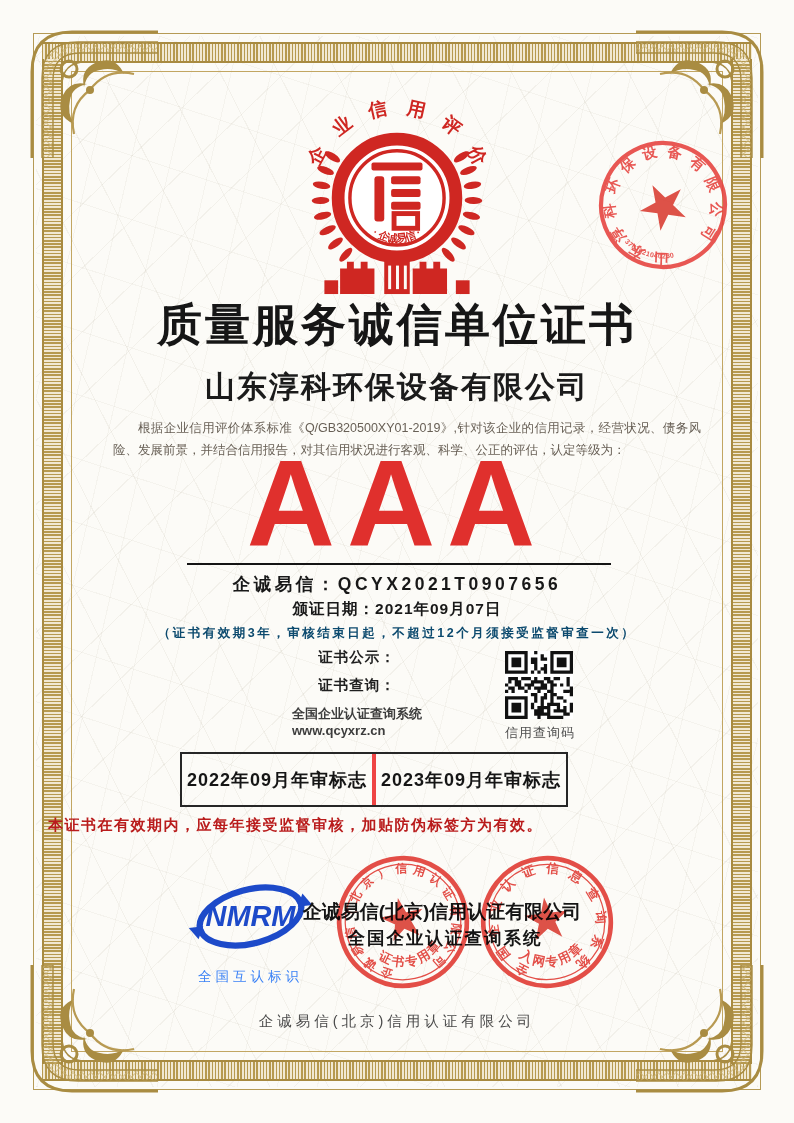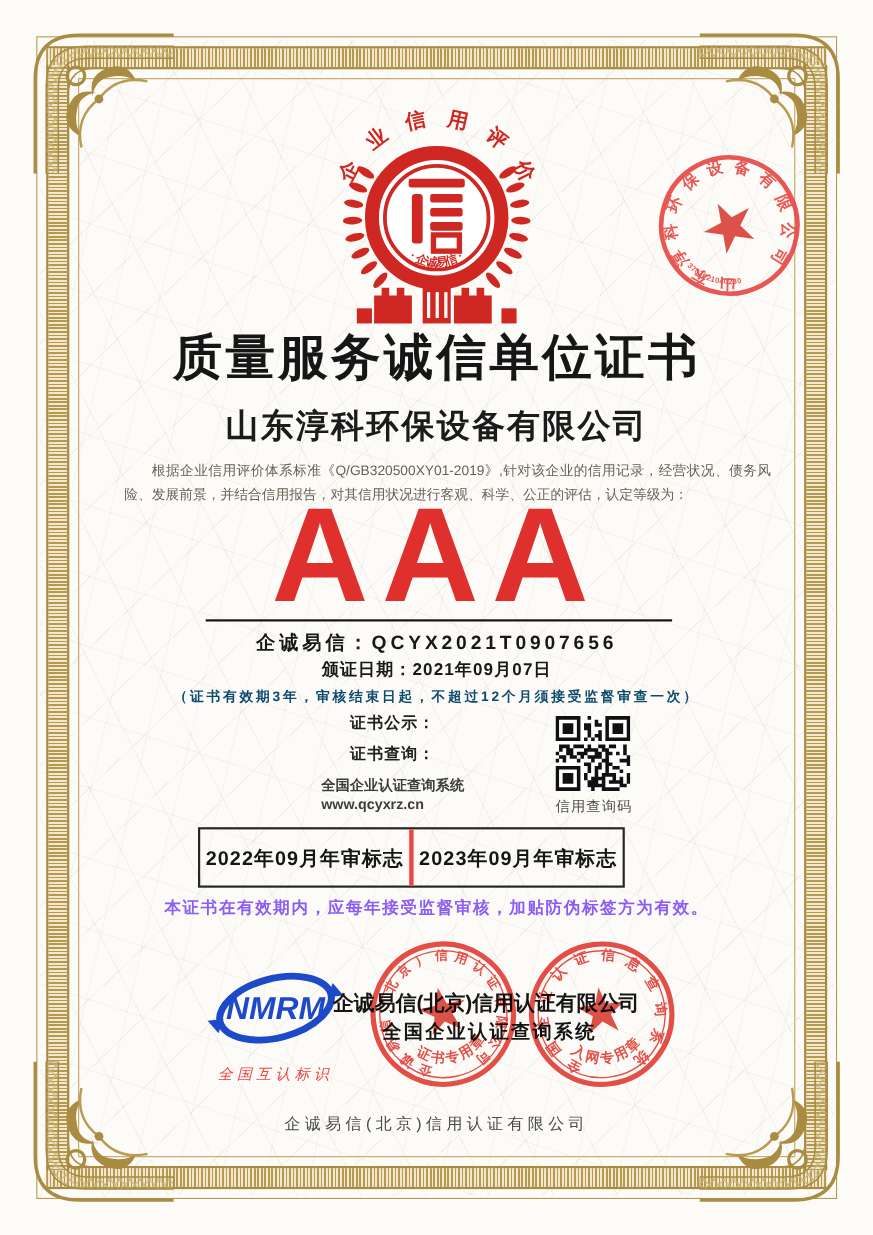--- a/index.html
+++ b/index.html
@@ -41,24 +41,24 @@
   .info-block{left:212px;top:648px;width:290px;}
   .info-row{display:flex;align-items:center;gap:10px;margin-bottom:9px;flex-direction:column;}
   .info-label{font-size:14.5px;font-weight:bold;color:#1f1f1f;letter-spacing:1px;white-space:nowrap;}
   .info-values{font-size:13px;font-weight:bold;color:#3d3d3d;line-height:17px;}
   .qr{left:505px;top:651px;}
   .qr-label{left:495px;top:724px;width:90px;text-align:center;font-size:13px;color:#4f4f4f;letter-spacing:1px;}
   .review-table{left:180px;top:752px;width:388px;height:55px;display:flex;border:2px solid #262626;box-sizing:border-box;background:transparent;}
   .review-cell{flex:1;display:flex;align-items:center;justify-content:center;
     font-size:18px;font-weight:bold;color:#151515;letter-spacing:1px;}
   .review-cell + .review-cell{border-left:4px solid #ef4444;}
-  .supervision{left:0;right:0;top:816px;text-align:center;font-size:15px;font-weight:bold;
-    color:#8b5cf6;letter-spacing:1.5px;}
+  .supervision{left:0;right:0;top:816px;text-align:left;font-size:15px;font-weight:bold;
+    color:#b91c1c;letter-spacing:1.5px;padding-left:48px;}
   .nmrm{left:183px;top:870px;}
-  .nmrm-label{left:178px;top:968px;width:145px;text-align:center;font-size:13.5px;color:#ef4444;letter-spacing:4px;font-style:italic;}
+  .nmrm-label{left:178px;top:968px;width:145px;text-align:center;font-size:13.5px;color:#3b82f6;letter-spacing:4px;}
   .issuer1{left:237px;width:410px;top:899px;text-align:center;font-size:19px;font-weight:bold;color:#151515;}
   .issuer2{left:245px;width:400px;top:926px;text-align:center;font-size:17.5px;font-weight:bold;color:#151515;letter-spacing:2px;}
   .seal{mix-blend-mode:multiply;opacity:.88;}
   .footer-issuer{left:0;right:0;top:1012px;text-align:center;font-size:14.5px;color:#4a4a4a;letter-spacing:4px;}
   svg text{font-family:"Liberation Sans","DejaVu Sans",sans-serif;}
 </style>
 </head>
 <body>
 
 <div class="cert">

